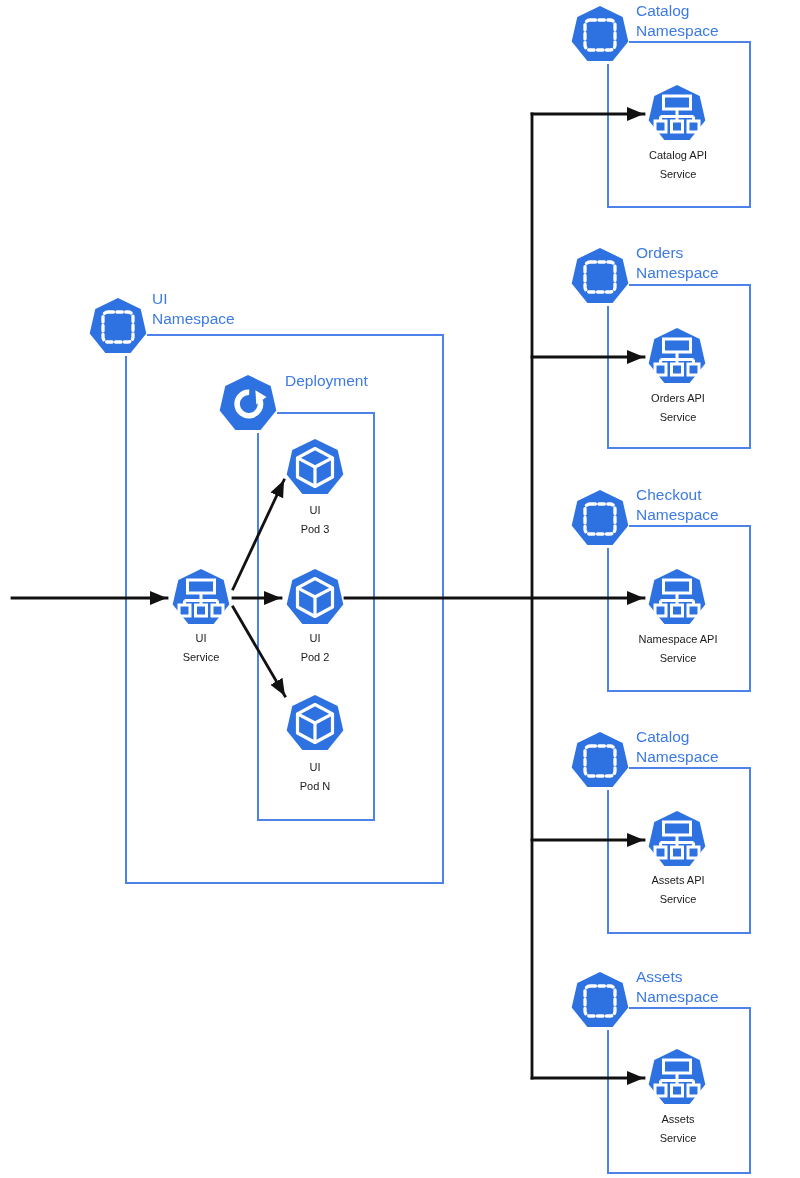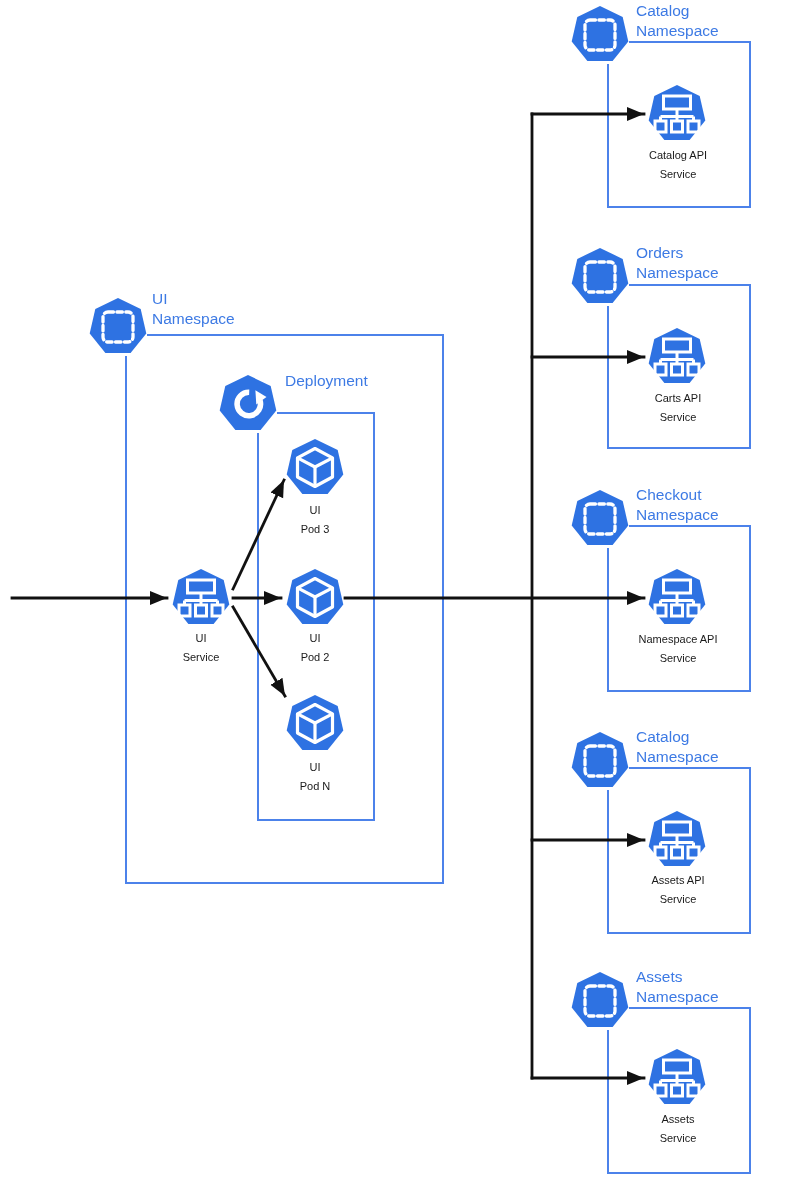--- a/index.html
+++ b/index.html
@@ -170,21 +170,21 @@
   </div>
   <div class="node-label" style="left:245px;top:758px">
     <span>UI</span>
     <span>Pod N</span>
   </div>
   <div class="node-label" style="left:608px;top:146px">
     <span>Catalog API</span>
     <span>Service</span>
   </div>
   <div class="node-label" style="left:608px;top:389px">
-    <span>Carts API</span>
+    <span>Orders API</span>
     <span>Service</span>
   </div>
   <div class="node-label" style="left:608px;top:630px">
     <span>Namespace API</span>
     <span>Service</span>
   </div>
   <div class="node-label" style="left:608px;top:871px">
     <span>Assets API</span>
     <span>Service</span>
   </div>

